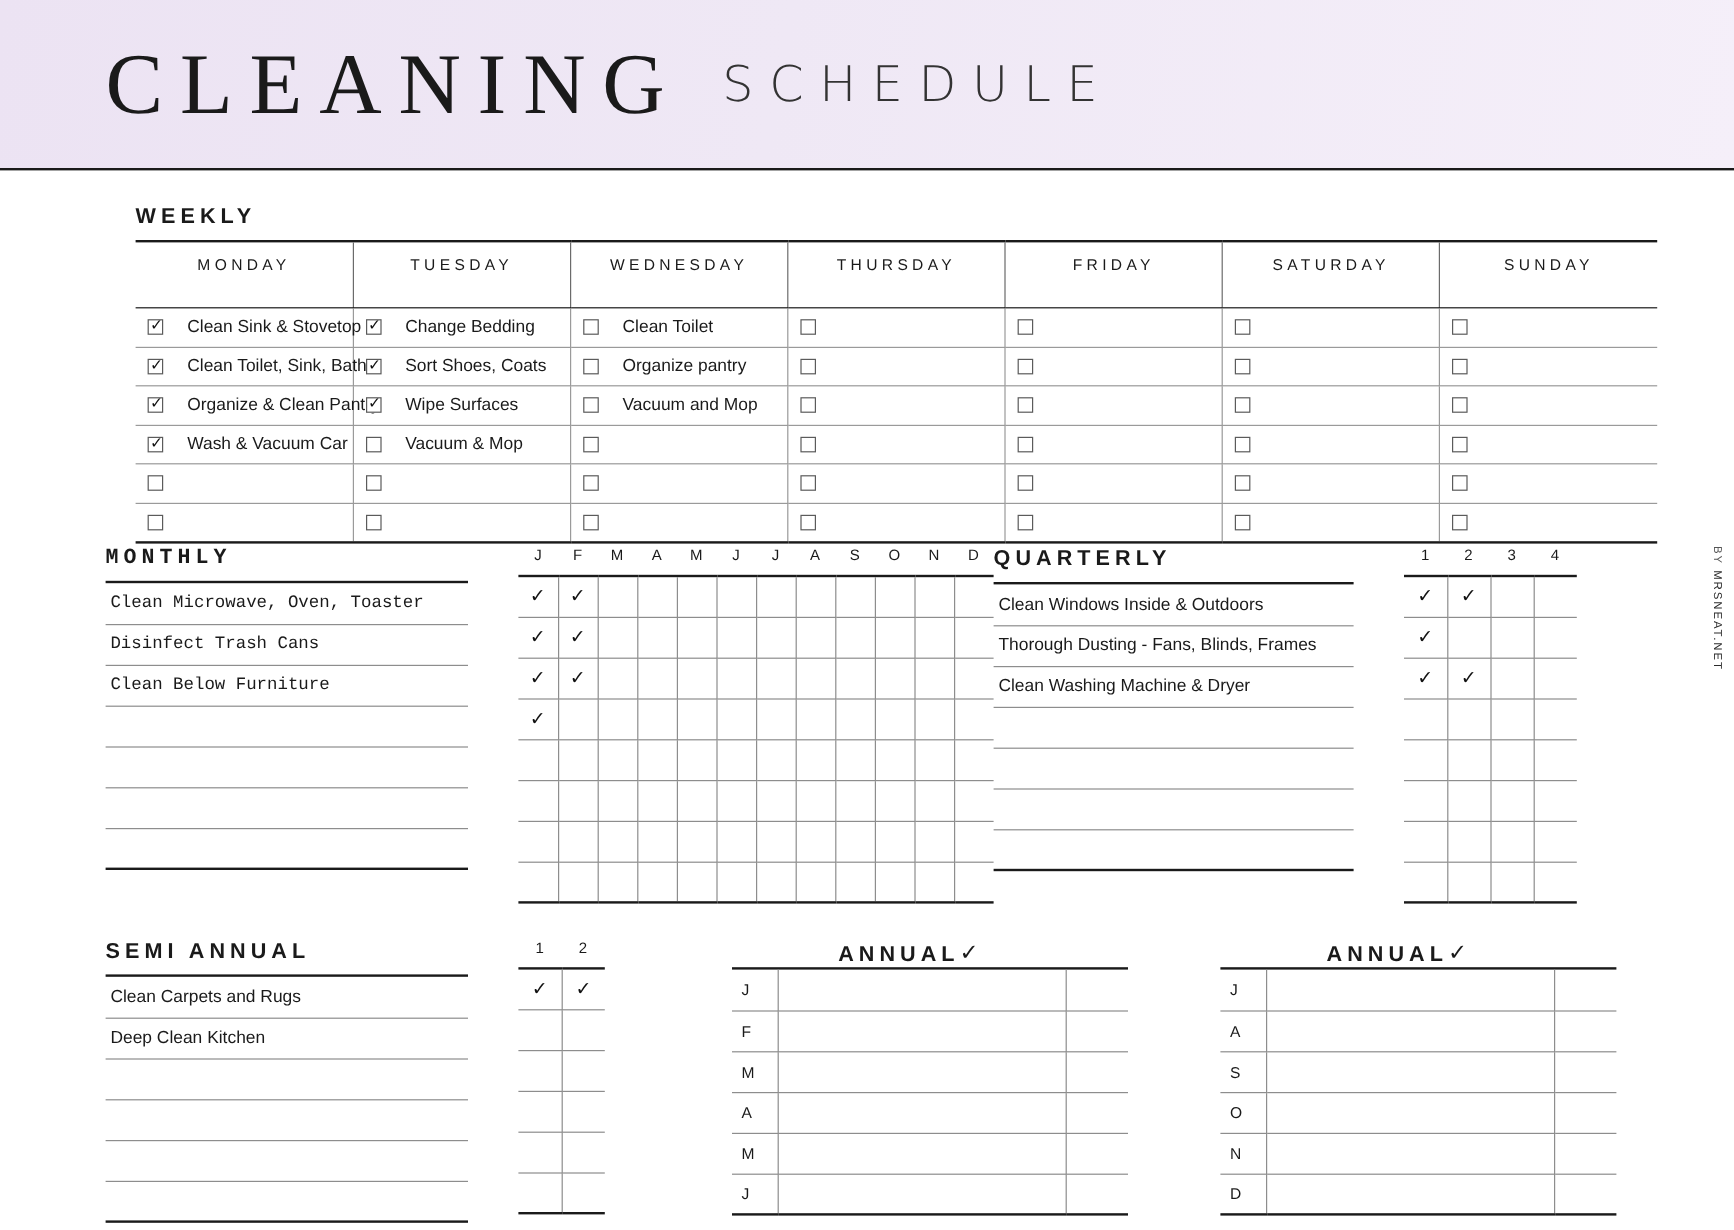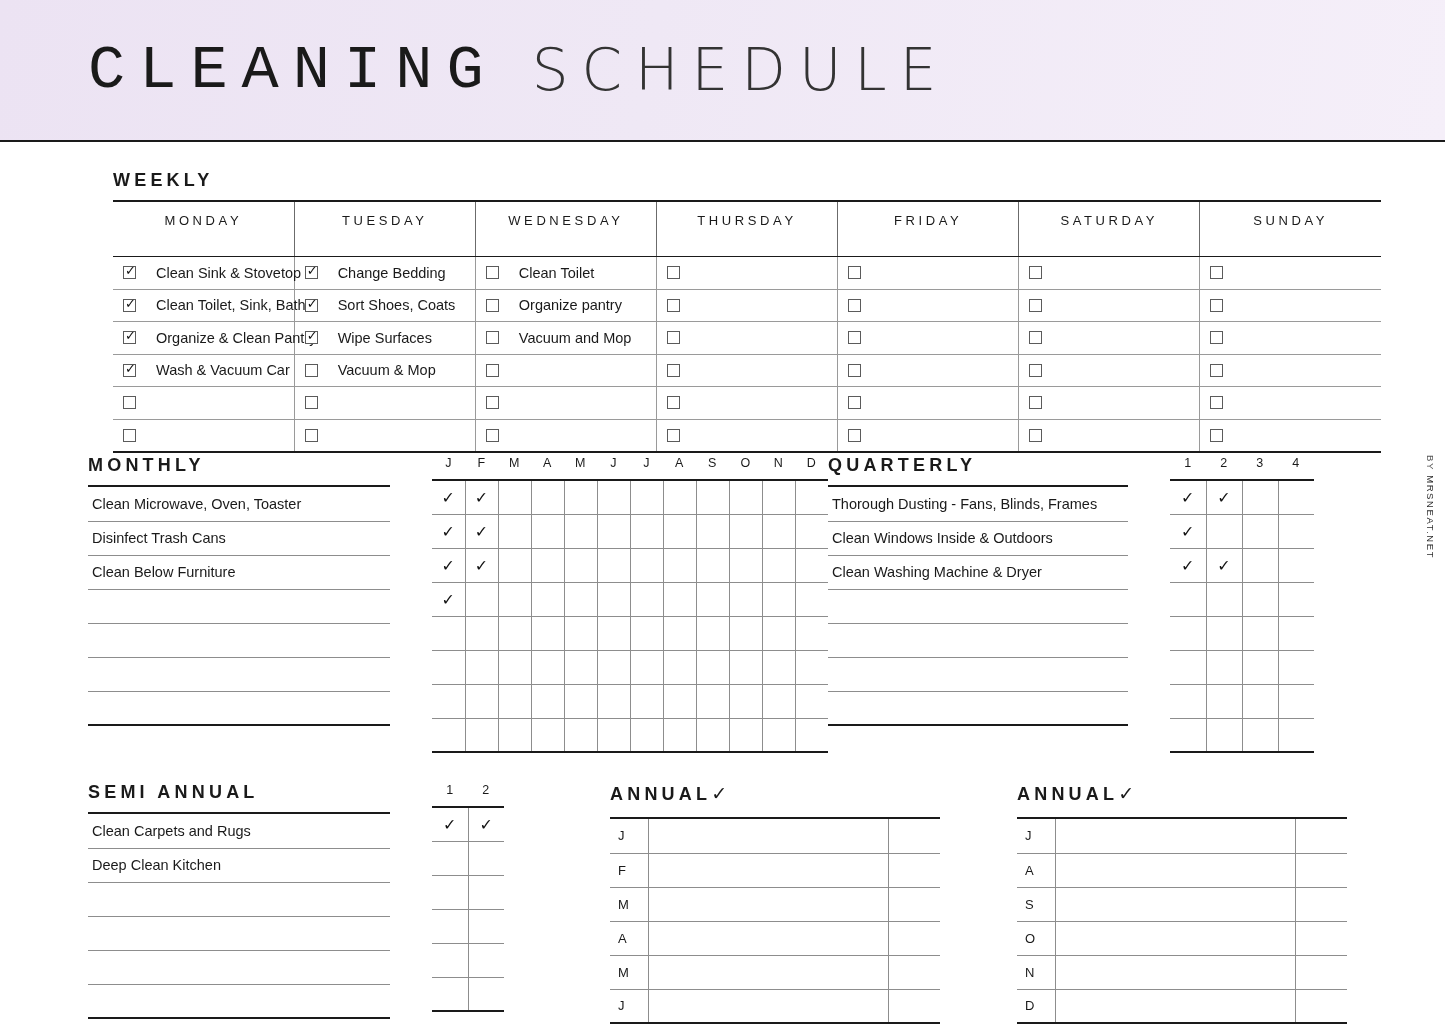--- a/index.html
+++ b/index.html
@@ -17,28 +17,28 @@
   
   .header {
     height: 142px;
     background: linear-gradient(100deg,#ece3f3 0%, #efe8f5 45%, #f5eff9 100%);
     border-bottom: 2px solid #1a1a1a;
     display: flex;
     align-items: center;
     padding-left: 88px;
   }
   .title-bold {
-    font-size: 62px;
+    font-size: 72px;
     letter-spacing: 14px;
     font-weight: 400;
     color: #1a1a1a;
-    font-family: Liberation Mono, monospace;
+    font-family: Liberation Serif, serif;
   }
   .title-light {
-    font-size: 58px;
+    font-size: 41px;
     letter-spacing: 13px;
     font-weight: 300;
     color: #333;
     margin-left: 34px;
     font-family: "DejaVu Sans", sans-serif;
   }
 
   
   .section-label {
     font-size: 18px;
@@ -86,21 +86,21 @@
     position: absolute;
     left: 1px; top: -4px;
     font-size: 13px;
     line-height: 16px;
     color: #111;
   }
   .task-text { font-size: 14.5px; color: #1a1a1a; white-space: nowrap; }
 
   
   .mid { position: absolute; left: 88px; top: 455px; width: 1268px; display: flex; }
-  .col-monthly { width: 302px; }
+  .col-monthly { width: 302px; font-family: Liberation Mono, monospace; }
   .grid-monthly { width: 396px; margin-left: 42px; }
   .col-quarterly { width: 300px; }
   .grid-quarterly { width: 144px; margin-left: 42px; }
 
   .listtable { border-collapse: collapse; width: 100%; }
   .listtable td {
     height: 34px;
     border-bottom: 1px solid #8d8d8d;
     font-size: 14.5px;
     padding: 0 0 0 4px;
@@ -139,23 +139,23 @@
   
   .bottom { position: absolute; left: 88px; top: 782px; width: 1268px; display: flex; }
   .col-semi { width: 302px; }
   .grid-semi { width: 72px; margin-left: 42px; }
   .col-annual1 { width: 330px; margin-left: 106px; }
   .col-annual2 { width: 330px; margin-left: 77px; }
 
   .annual-head {
     display: flex;
     align-items: flex-end;
-    justify-content: flex-start;
+    justify-content: center;
     border-bottom: 2px solid #1a1a1a;
-    padding-bottom: 12px;
+    padding-bottom: 0;
   }
   .annual-head .tick { font-size: 19px; margin-right: 36px; }
   .annualtable { border-collapse: collapse; width: 100%; table-layout: fixed; }
   .annualtable td {
     height: 34px;
     border-bottom: 1px solid #8d8d8d;
     border-right: 1px solid #8d8d8d;
     font-size: 13px;
     padding-left: 8px;
     vertical-align: middle;
@@ -640,24 +640,24 @@
           </tr>
         </tbody>
     </table>
   </div>
 
   <div class="col-quarterly">
     <div class="section-label list-head">QUARTERLY</div>
     <table class="listtable">
       <tbody id="quarterly-list">
           <tr>
+            <td>Clean Windows Inside &amp; Outdoors</td>
+          </tr>
+          <tr>
             <td>Thorough Dusting - Fans, Blinds, Frames</td>
-          </tr>
-          <tr>
-            <td>Clean Windows Inside &amp; Outdoors</td>
           </tr>
           <tr>
             <td>Clean Washing Machine &amp; Dryer</td>
           </tr>
           <tr>
             <td></td>
           </tr>
           <tr>
             <td></td>
           </tr>

